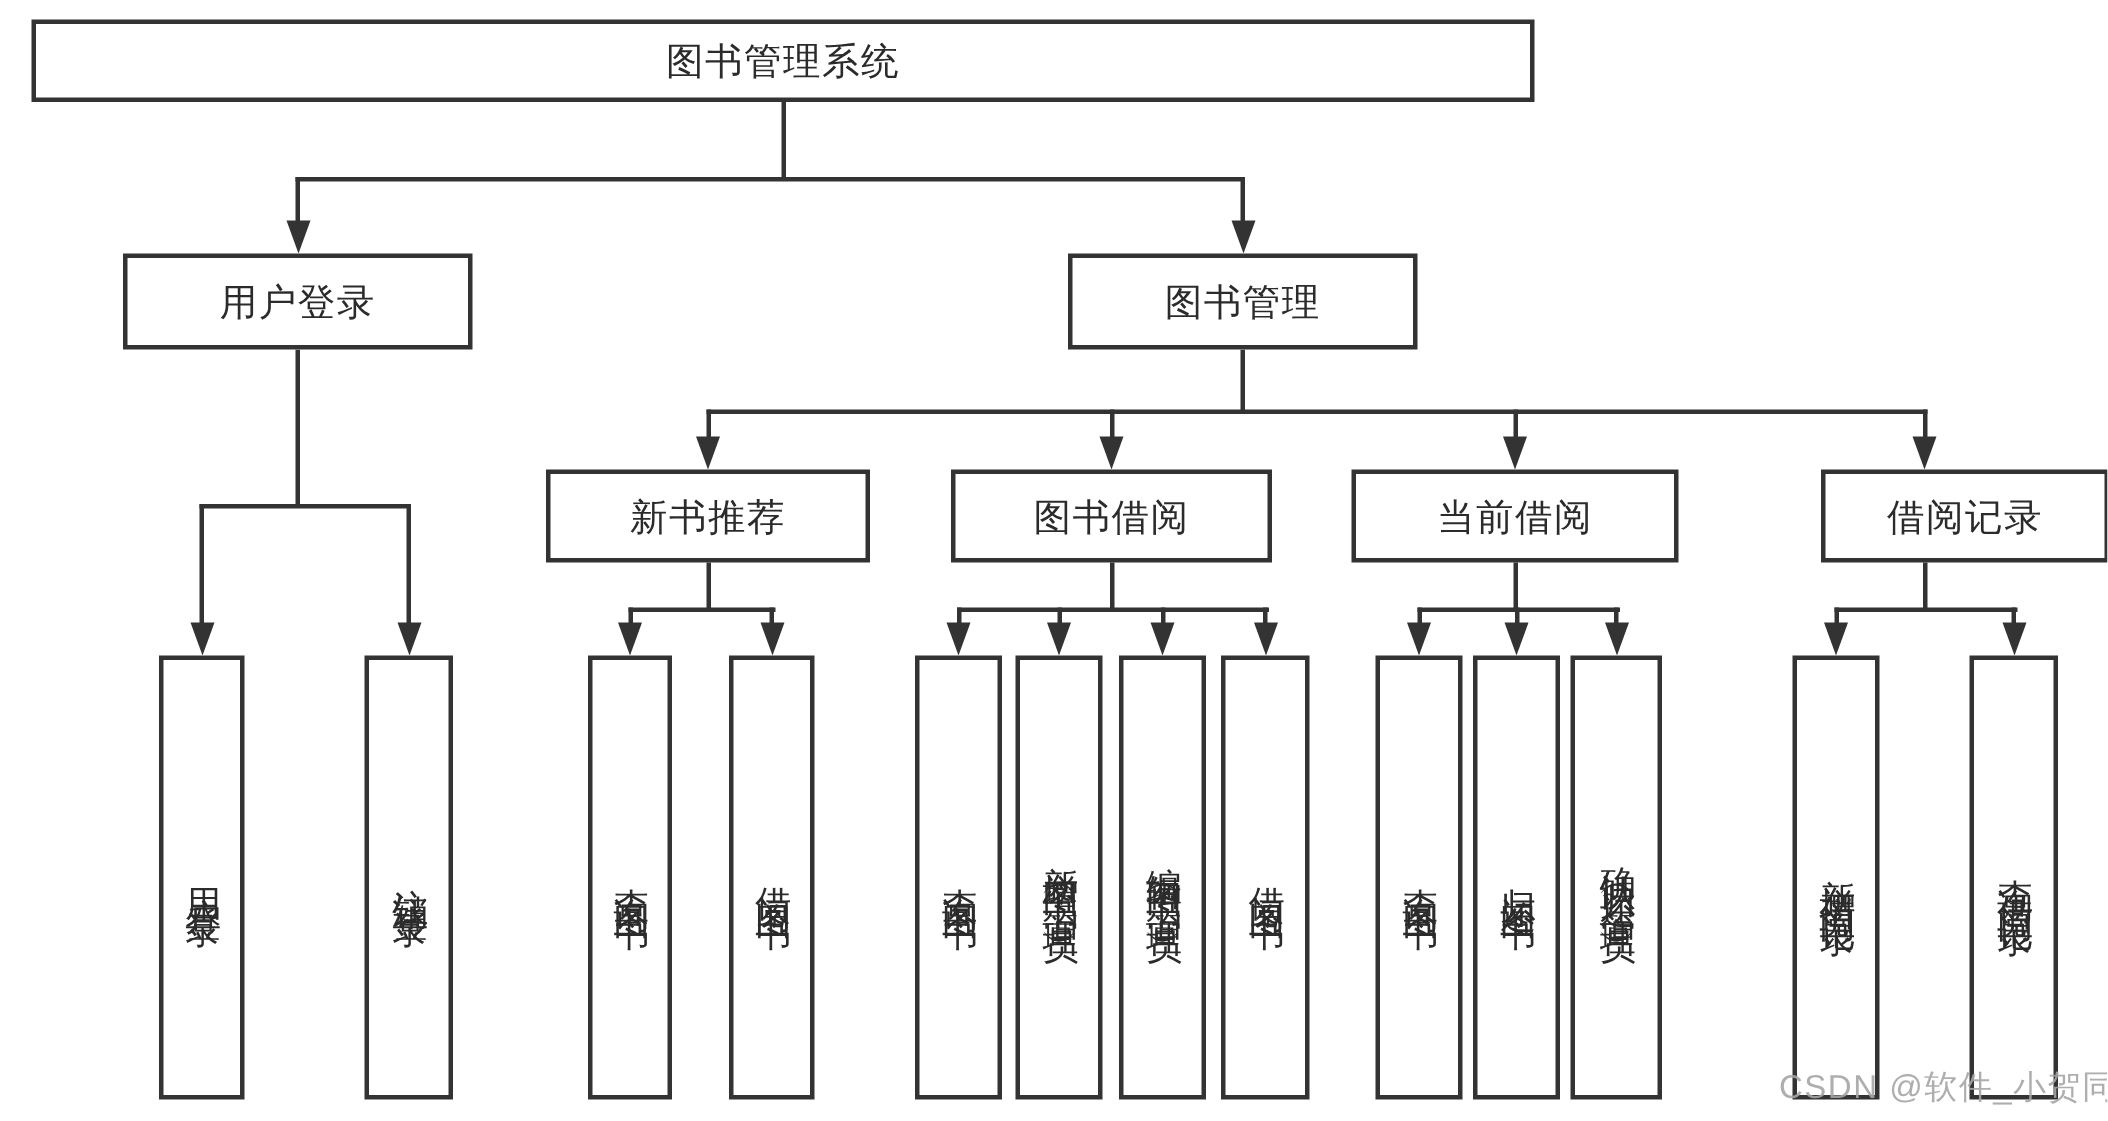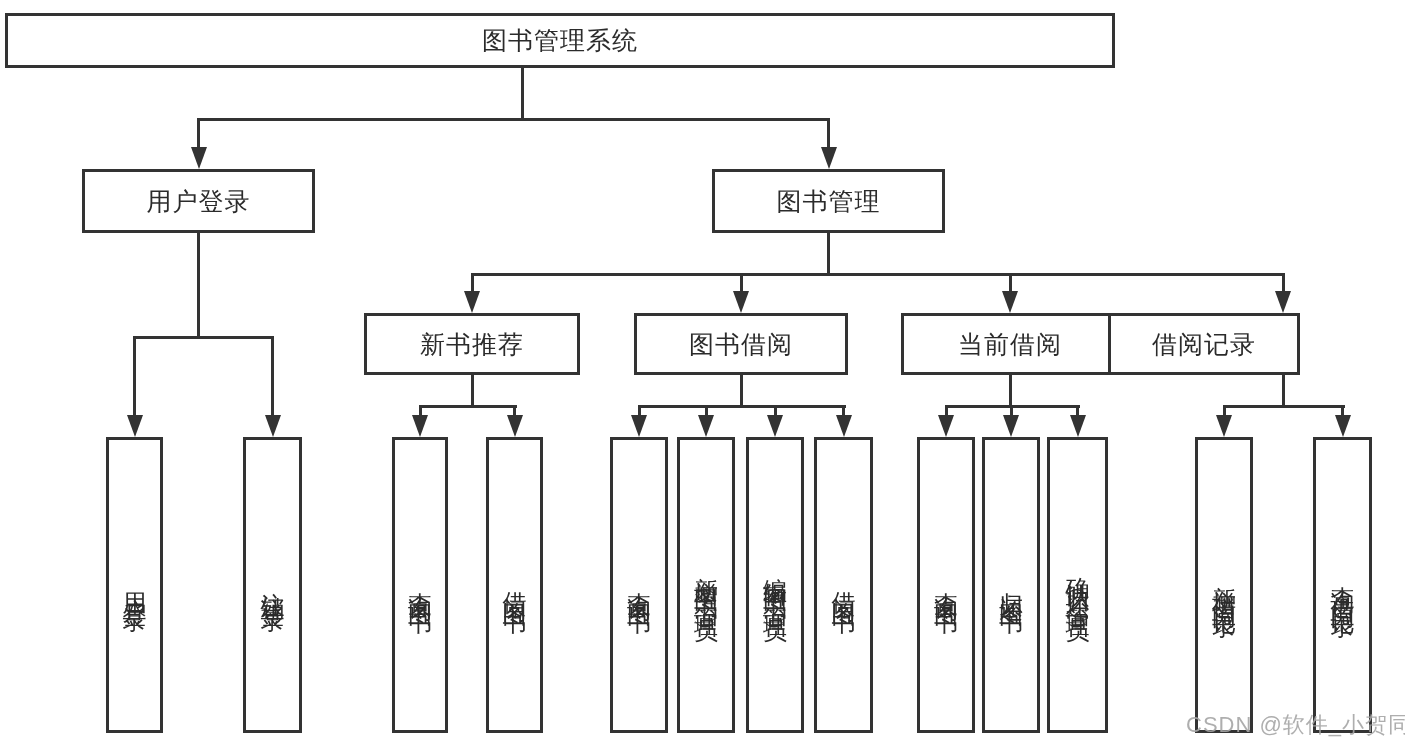--- a/index.html
+++ b/index.html
@@ -121,41 +121,41 @@
   <div class="arrow" style="left:631px;top:415px"></div>
   <div class="arrow" style="left:698px;top:415px"></div>
   <div class="arrow" style="left:767px;top:415px"></div>
   <div class="arrow" style="left:835.5px;top:415px"></div>
   <div class="arrow" style="left:938px;top:415px"></div>
   <div class="arrow" style="left:1003px;top:415px"></div>
   <div class="arrow" style="left:1069.5px;top:415px"></div>
   <div class="arrow" style="left:1216px;top:415px"></div>
   <div class="arrow" style="left:1334.5px;top:415px"></div>
 
-  <div class="box" style="left:5px;top:13px;width:1110px;height:55px">
+  <div class="box" style="left:21px;top:13px;width:1002px;height:55px">
     <span>图书管理系统</span>
   </div>
 
   <div class="box" style="left:82px;top:169px;width:233px;height:64px">
     <span>用户登录</span>
   </div>
   <div class="box" style="left:712px;top:169px;width:233px;height:64px">
     <span>图书管理</span>
   </div>
 
   <div class="box" style="left:364px;top:313px;width:216px;height:62px">
     <span>新书推荐</span>
   </div>
   <div class="box" style="left:901px;top:313px;width:218px;height:62px">
     <span>当前借阅</span>
   </div>
   <div class="box" style="left:634px;top:313px;width:214px;height:62px">
     <span>图书借阅</span>
   </div>
-  <div class="box" style="left:1108px;top:313px;width:192px;height:62px">
+  <div class="box" style="left:1214px;top:313px;width:192px;height:62px">
     <span>借阅记录</span>
   </div>
 
   <div class="vbox" style="left:106px;width:57px">
     <span>用户登录</span>
   </div>
   <div class="vbox" style="left:243px;width:59px">
     <span>注销登录</span>
   </div>
 

